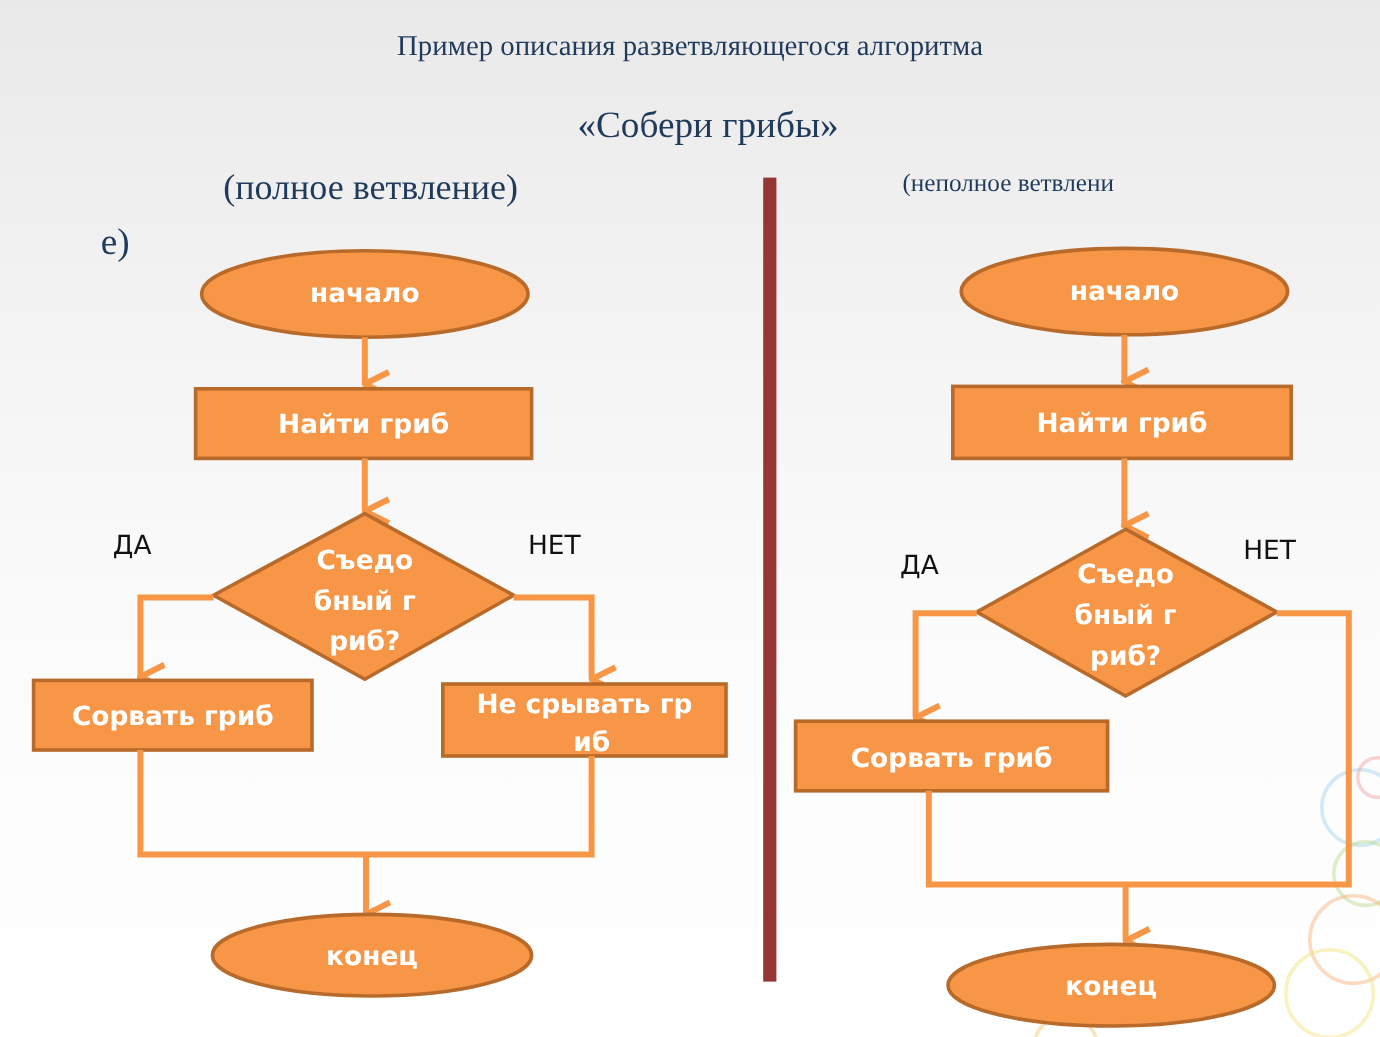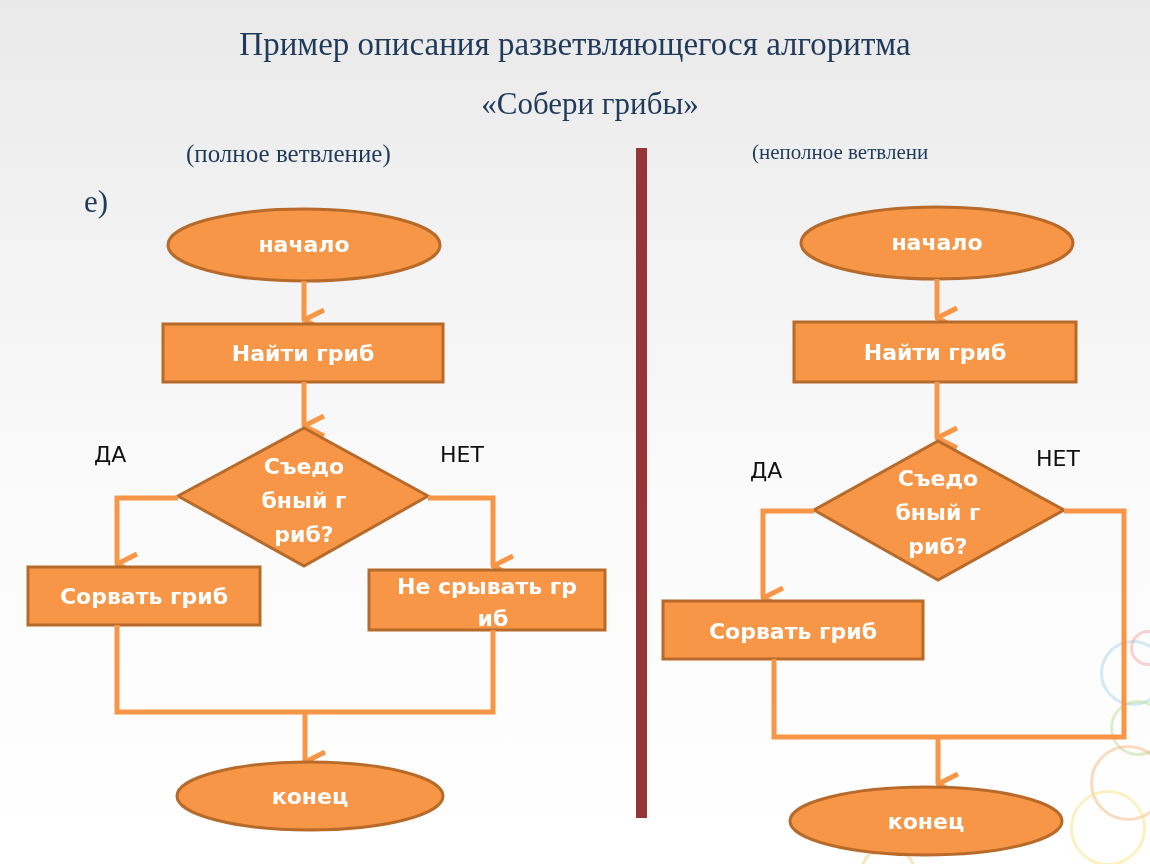--- a/index.html
+++ b/index.html
@@ -3,23 +3,23 @@
 <meta charset="utf-8">
 <style>
   html, body { margin: 0; padding: 0; }
   body {
     width: 1150px; height: 864px; position: relative; overflow: hidden;
     background: linear-gradient(to bottom, #e9e9e9 0%, #f3f3f3 30%, #fbfbfb 60%, #ffffff 100%);
     font-family: "DejaVu Sans", sans-serif;
   }
   .serif { font-family: "Liberation Serif", "DejaVu Serif", serif; color: #1f3a5a; }
   #slide-number { position: absolute; left: 1110px; top: 4px; font-family: "Liberation Sans", sans-serif; font-size: 26px; color: #333; margin-left: 48px; }
-  #title1 { position: absolute; left: 0; width: 1150px; top: 26px; text-align: center; font-size: 33px; }
+  #title1 { position: absolute; left: 0; width: 1150px; top: 26px; text-align: center; font-size: 24px; }
   #title2 { position: absolute; left: 0; width: 1180px; top: 86px; text-align: center; font-size: 31px; }
-  #sub-left { position: absolute; left: 186px; top: 140px; font-size: 25px; }
+  #sub-left { position: absolute; left: 186px; top: 140px; font-size: 30px; }
   #sub-right { position: absolute; left: 752px; top: 140px; font-size: 21px; }
   #sub-left-tail { position: absolute; left: 84px; top: 184px; font-size: 31px; }
   #divider { position: absolute; left: 636px; top: 148px; width: 11px; height: 670px; background: #963634; }
   svg#diagram { position: absolute; left: 0; top: 0; }
   .node-text { font-family: "DejaVu Sans", sans-serif; font-weight: bold; fill: #ffffff; font-size: 22px; text-anchor: middle; }
   .lbl { font-family: "DejaVu Sans", sans-serif; fill: #111; font-size: 22px; }
   .conn { stroke: #f79646; stroke-width: 5; fill: none; }
   .shape { fill: #f79646; stroke: #b86a2a; stroke-width: 3; }
   .deco { position: absolute; border-radius: 50%; border: 3px solid; opacity: 0.45; }
 </style>

